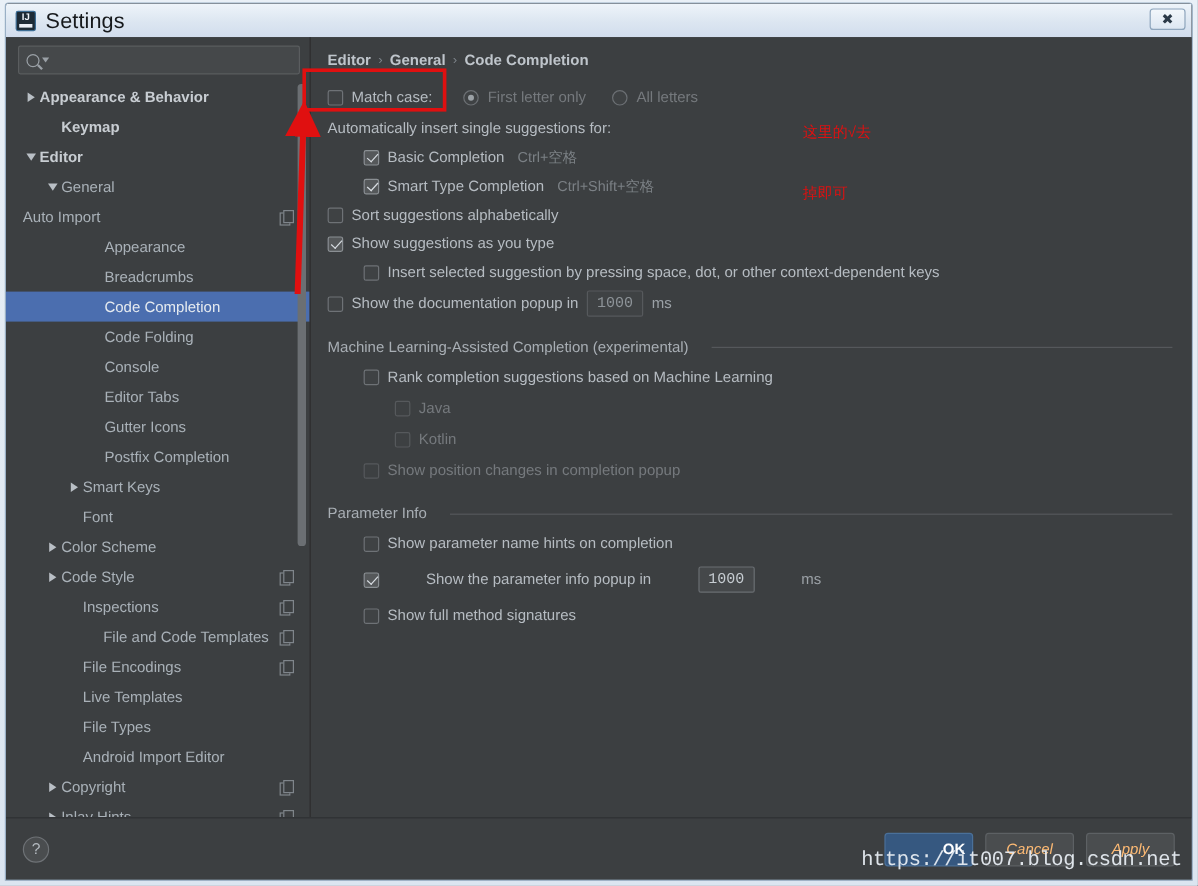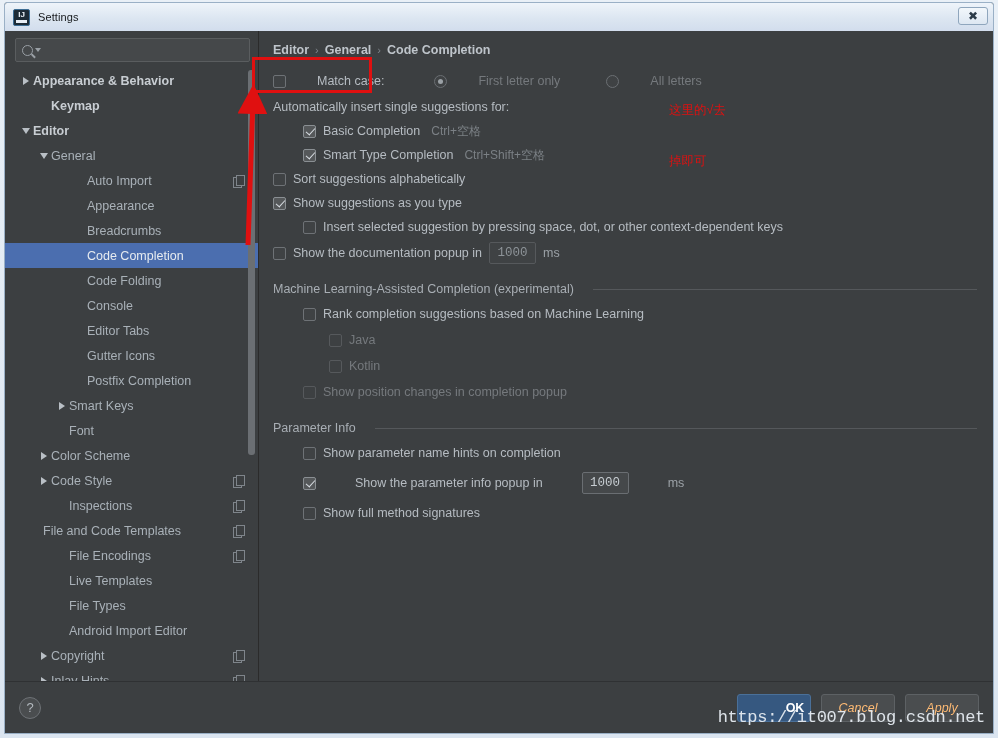--- a/index.html
+++ b/index.html
@@ -49,21 +49,21 @@
     font-size: 8px; font-weight: bold; color: #eef4fa;
     text-align: center; line-height: 10px;
     font-family: "Liberation Sans", sans-serif;
   }
   .ij-logo::after {
     content: "";
     position: absolute; left: 2px; right: 2px; bottom: 2px;
     height: 3px; background: #e8eef5;
   }
   .title-text {
-    font-size: 11px; color: #16191c;
+    font-size: 18px; color: #16191c;
     letter-spacing: .1px;
   }
   .win-close {
     position: absolute; right: 5px; top: 4px;
     width: 30px; height: 18px;
     background: linear-gradient(180deg,#f2f7fb 0%,#dde7f2 100%);
     border: 1px solid #8fa6bd;
     border-radius: 3px;
     display: flex; align-items: center; justify-content: center;
     font-size: 12px; color: #2b3a48;
@@ -351,21 +351,21 @@
               <span class="tree-label">Keymap</span>
             </div>
             <div class="tree-item bold" style="padding-left: 14px;">
               <span class="tw expanded"></span>
               <span class="tree-label">Editor</span>
             </div>
             <div class="tree-item" style="padding-left: 32px;">
               <span class="tw expanded"></span>
               <span class="tree-label">General</span>
             </div>
-            <div class="tree-item" style="padding-left: 68px;">
+            <div class="tree-item" style="">
               <span class="tw"></span>
               <span class="tree-label">Auto Import</span>
               <span class="copy-icon"></span>
             </div>
             <div class="tree-item" style="padding-left: 68px;">
               <span class="tw"></span>
               <span class="tree-label">Appearance</span>
             </div>
             <div class="tree-item" style="padding-left: 68px;">
               <span class="tw"></span>
@@ -410,21 +410,21 @@
             <div class="tree-item" style="padding-left: 32px;">
               <span class="tw collapsed"></span>
               <span class="tree-label">Code Style</span>
               <span class="copy-icon"></span>
             </div>
             <div class="tree-item" style="padding-left: 50px;">
               <span class="tw"></span>
               <span class="tree-label">Inspections</span>
               <span class="copy-icon"></span>
             </div>
-            <div class="tree-item" style="padding-left: 24px;">
+            <div class="tree-item" style="padding-left: 67px;">
               <span class="tw"></span>
               <span class="tree-label">File and Code Templates</span>
               <span class="copy-icon"></span>
             </div>
             <div class="tree-item" style="padding-left: 50px;">
               <span class="tw"></span>
               <span class="tree-label">File Encodings</span>
               <span class="copy-icon"></span>
             </div>
             <div class="tree-item" style="padding-left: 50px;">
@@ -458,21 +458,21 @@
       <div class="main">
 
         <div class="breadcrumb">
           <span>Editor</span>
           <span class="bc-sep">›</span>
           <span>General</span>
           <span class="bc-sep">›</span>
           <span>Code Completion</span>
         </div>
 
-        <div class="row" style="margin-bottom:4px;gap:24px;">
+        <div class="row" style="margin-bottom:4px;">
           <span class="cb"></span>
           <span>Match case:</span>
           <span class="rb selected" style="margin-left:26px;"></span>
           <span class="dimtext" style="color:#75797d;">First letter only</span>
           <span class="rb" style="margin-left:22px;"></span>
           <span style="color:#75797d;">All letters</span>
         </div>
 
         <div class="row">
           <span>Automatically insert single suggestions for:</span>

